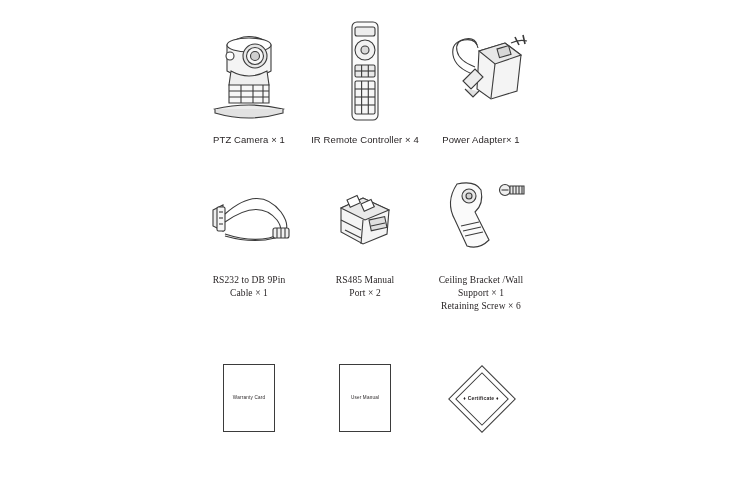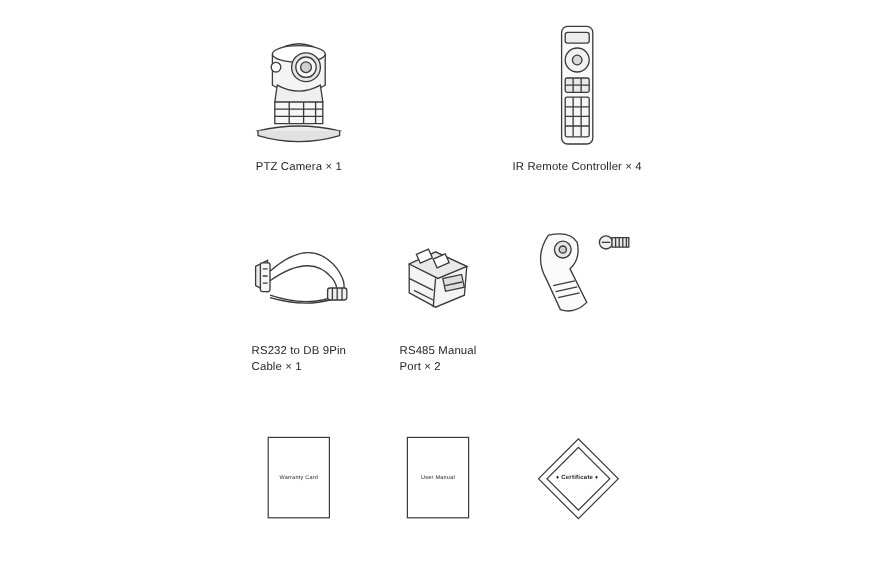--- a/index.html
+++ b/index.html
@@ -35,26 +35,27 @@
   .art {
     height: 110px;
     display: flex;
     align-items: flex-end;
     justify-content: center;
   }
   .caption {
     margin-top: 10px;
     font-size: 9.5px;
     line-height: 13px;
+    text-align: center;
     color: #231f20;
     letter-spacing: .1px;
   }
   .caption .line { display: block; white-space: nowrap; }
   #row1 { top: 18px; }
-  #row2 { top: 186px; }
+  #row2 { top: 174px; font-family: Liberation Serif, serif; }
   #row3 { top: 360px; }
   #row1 .art { height: 105px; }
   #row2 .art { height: 90px; }
   #row3 .art { height: 75px; align-items: center; }
   .doc {
     width: 50px;
     height: 66px;
     border: 1.1px solid #3b3b3b;
     background: #fff;
     display: flex;
@@ -155,20 +156,45 @@
             <line x1="21.6" y1="63" x2="21.6" y2="96"></line>
             <line x1="28.3" y1="63" x2="28.3" y2="96"></line>
           </g>
         </svg>
       </div>
       <div class="caption">
         <span class="line">IR Remote Controller × 4</span>
       </div>
     </div>
 
+    <div class="cell">
+      <div class="art">
+        <svg width="100" height="100" viewBox="0 0 100 100">
+          <g fill="none" stroke="#3b3b3b" stroke-width="1.1">
+
+            <path d="M48 28 l26 -8 l16 12 l-4 36 l-26 8 l-14 -10 z" fill="#f4f4f4"></path>
+            <path d="M48 28 l26 -8 l16 12 l-26 9 z" fill="#e8e8e8"></path>
+            <path d="M64 41 l-4 34"></path>
+            <rect x="66" y="26" width="12" height="9" transform="rotate(-16 66 26)" fill="#d7d7d7"></rect>
+
+            <path d="M84 14 l4 8 M92 12 l2 9" stroke-width="1.6"></path>
+            <path d="M80 20 q8 -4 16 -2"></path>
+
+            <path d="M44 44 q-16 -6 -18 -16 q-2 -10 8 -12 q10 -2 12 6" fill="none"></path>
+            <path d="M44 52 q-20 -7 -22 -20 q-2 -13 11 -15 q12 -2 14 8" fill="none"></path>
+
+            <path d="M32 58 l12 -12 l8 8 l-12 12 z" fill="#ededed"></path>
+            <path d="M34 66 l8 8 l6 -6" fill="#e0e0e0"></path>
+          </g>
+        </svg>
+      </div>
+      <div class="caption">
+        <span class="line">Power Adapter× 1</span>
+      </div>
+    </div>
   </div>
 
   <div class="row" id="row2">
 
     <div class="cell">
       <div class="art">
         <svg width="108" height="90" viewBox="0 0 108 90">
           <g fill="none" stroke="#3b3b3b" stroke-width="1.1">
 
             <path d="M18 36 l10 -5 v26 l-10 -5 z" fill="#ededed"></path>
@@ -230,20 +256,25 @@
             <circle cx="78" cy="16" r="5.5" fill="#efefef"></circle>
             <line x1="74.5" y1="16" x2="81.5" y2="16"></line>
             <path d="M83 12 h14 v8 h-14 z" fill="#e8e8e8"></path>
             <line x1="86" y1="12" x2="86" y2="20"></line>
             <line x1="89" y1="12" x2="89" y2="20"></line>
             <line x1="92" y1="12" x2="92" y2="20"></line>
             <line x1="95" y1="12" x2="95" y2="20"></line>
           </g>
         </svg>
       </div>
+      <div class="caption">
+        <span class="line">Ceiling Bracket /Wall</span>
+        <span class="line">Support × 1</span>
+        <span class="line">Retaining Screw × 6</span>
+      </div>
     </div>
   </div>
 
   <div class="row" id="row3">
 
     <div class="cell">
       <div class="art">
         <div class="doc">
           <span>Warranty Card</span>
         </div>

